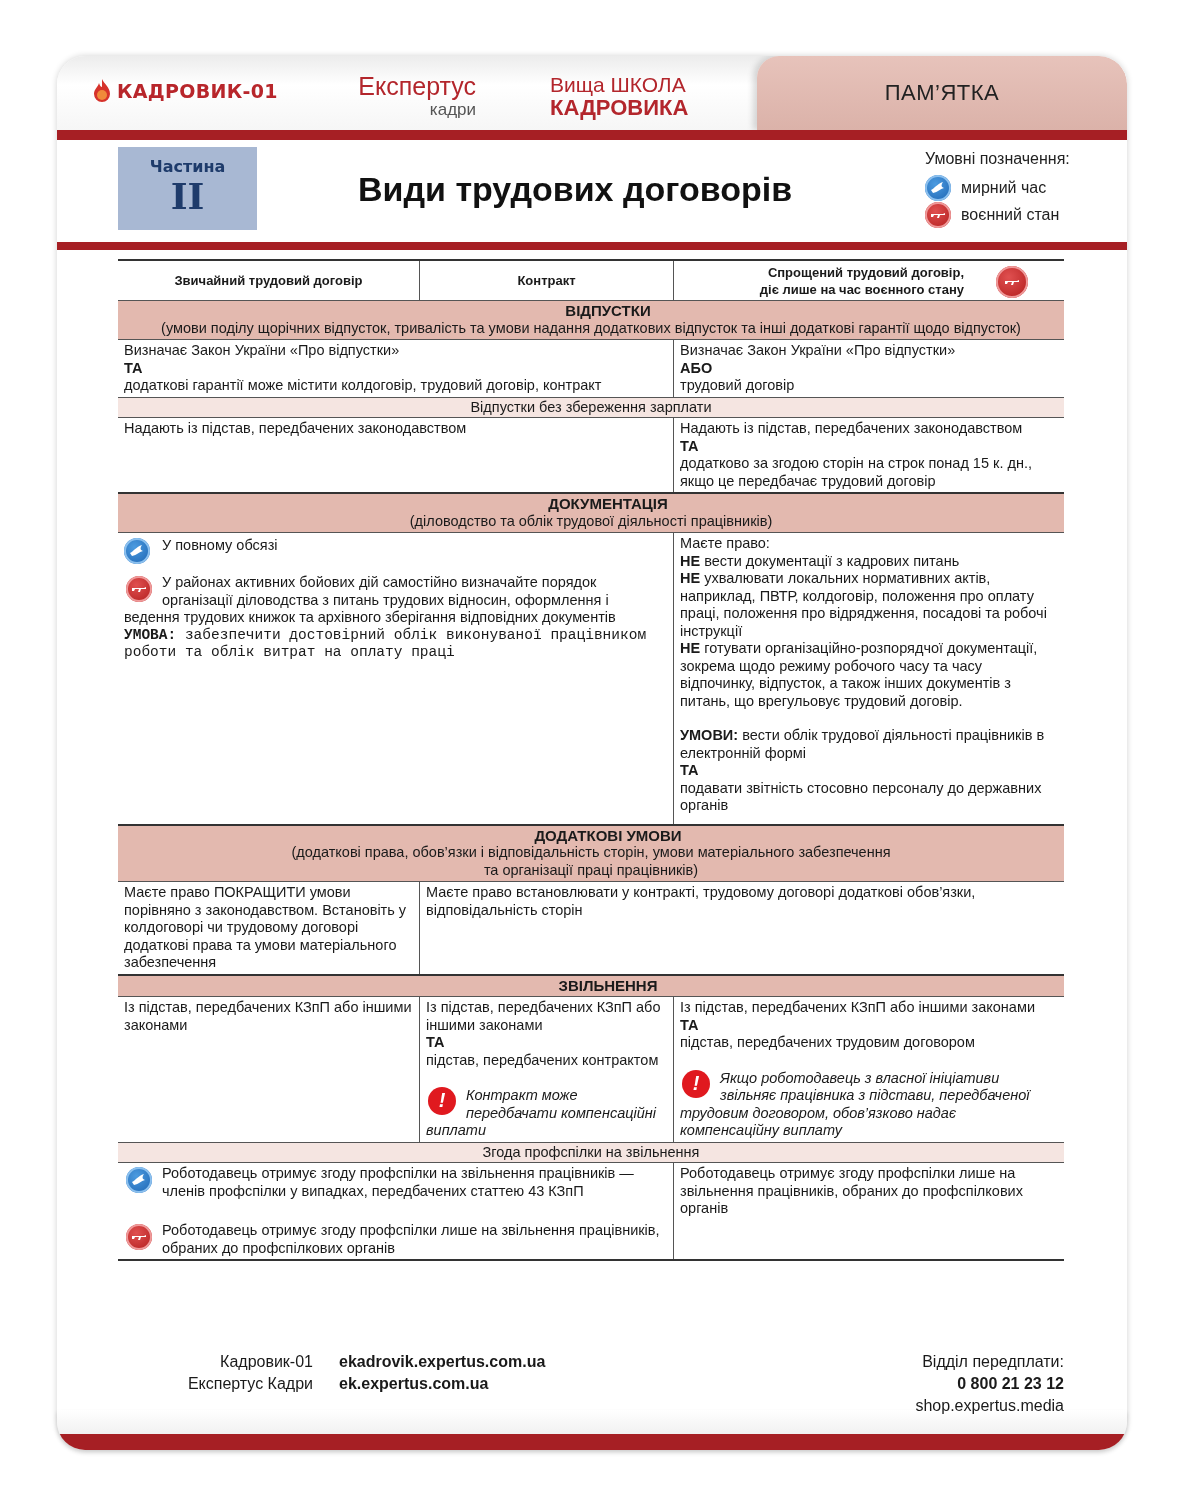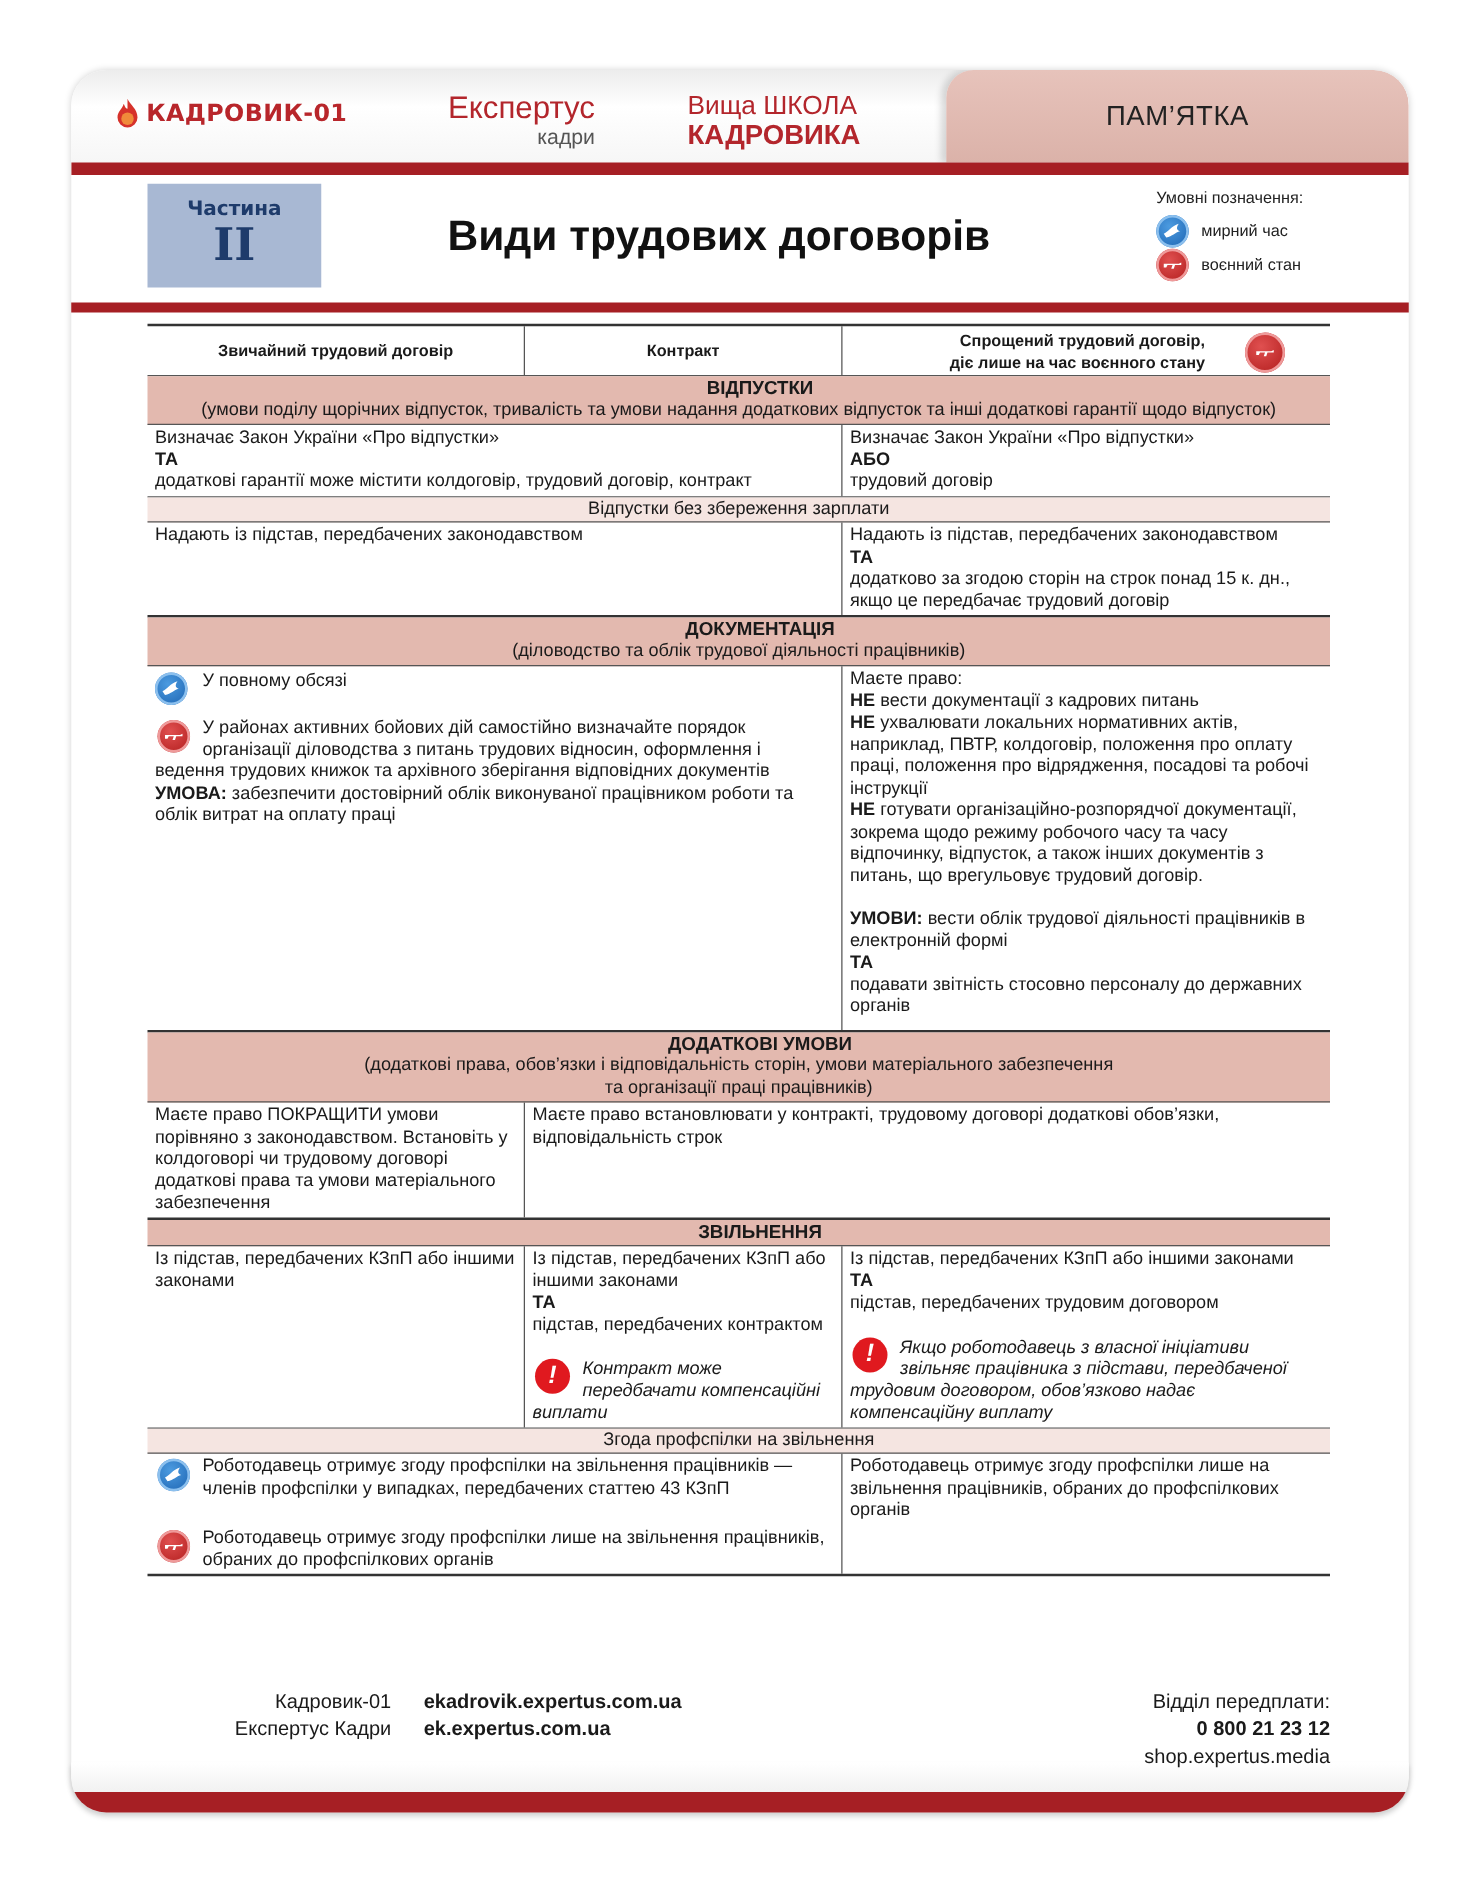--- a/index.html
+++ b/index.html
@@ -52,21 +52,21 @@
   
   .part-box {
     position: absolute; left: 118px; top: 147px; width: 139px; height: 83px;
     background: #a8b8d3; text-align: center; color: #1e3b6b;
   }
   .part-box .lbl { font-family: "DejaVu Sans", sans-serif; font-weight: bold; font-size: 16px; margin-top: 10px; }
   .part-box .num { font-family: "DejaVu Serif", serif; font-weight: bold; font-size: 36px; line-height: 40px; }
 
   .page-title { position: absolute; left: 358px; top: 170px; font-size: 34px; font-weight: bold; color: #111; }
 
-  .legend { position: absolute; left: 925px; top: 150px; font-size: 13px; color: #222; }
+  .legend { position: absolute; left: 925px; top: 150px; font-size: 16px; color: #222; }
   .legend .head { margin-bottom: 6px; }
   .legend .row { display: flex; align-items: center; height: 27px; }
   .legend .row .txt { margin-left: 10px; }
 
   .red-sep { position: absolute; left: 57px; top: 242px; width: 1070px; height: 8px; background: #a61f24; }
 
   
   .badge { width: 26px; height: 26px; border-radius: 50%; display: inline-flex; align-items: center; justify-content: center; flex: none; }
   .badge.peace { background: radial-gradient(circle at 40% 35%, #4c9be0, #1b62b0); box-shadow: inset 0 0 0 2px #8cc0ee; }
   .badge.war { background: radial-gradient(circle at 40% 35%, #e05050, #b01b1b); box-shadow: inset 0 0 0 2px #ef9a9a; }
@@ -227,21 +227,21 @@
         <span>У повному обсязі</span>
       </div>
       <div style="margin-top:10px;">
         <span class="badge war float-icon">
           <svg viewBox="0 0 18 18">
               <path d="M2 8 H14 L16 7 V9 H11 L10 12 H8 L9 9 H5 L4 11 H2 Z" fill="#fff"></path>
             </svg>
         </span>
         <span>У районах активних бойових дій самостійно визначайте порядок організації діловодства з питань трудових відносин, оформлення і ведення трудових книжок та архівного зберігання відповідних документів</span>
       </div>
-      <div style="padding-bottom:160px;">
+      <div style="padding-bottom:160px;font-family:Liberation Mono, monospace;">
         <span class="b">УМОВА:</span><span> забезпечити достовірний облік виконуваної працівником роботи та облік витрат на оплату праці</span>
       </div>
     </div>
     <div class="cell c3">
       <div>Маєте право:</div>
       <div><span class="b">НЕ</span><span> вести документації з кадрових питань</span></div>
       <div><span class="b">НЕ</span><span> ухвалювати локальних нормативних актів, наприклад, ПВТР, колдоговір, положення про оплату праці, положення про відрядження, посадові та робочі інструкції</span></div>
       <div><span class="b">НЕ</span><span> готувати організаційно-розпорядчої документації, зокрема щодо режиму робочого часу та часу відпочинку, відпусток, а також інших документів з питань, що врегульовує трудовий договір.</span></div>
       <div class="gap"></div>
       <div><span class="b">УМОВИ:</span><span> вести облік трудової діяльності працівників в електронній формі</span></div>
@@ -250,21 +250,21 @@
     </div>
   </div>
 
   <div class="sec-head">
     <div class="t">ДОДАТКОВІ УМОВИ</div>
     <div class="s">(додаткові права, обов’язки і відповідальність сторін, умови матеріального забезпечення</div>
     <div class="s">та організації праці працівників)</div>
   </div>
   <div class="row" style="border-bottom:2px solid #333;">
     <div class="cell c1">Маєте право ПОКРАЩИТИ умови порівняно з законодавством. Встановіть у колдоговорі чи трудовому договорі додаткові права та умови матеріального забезпечення</div>
-    <div class="cell c23">Маєте право встановлювати у контракті, трудовому договорі додаткові обов’язки, відповідальність строк</div>
+    <div class="cell c23">Маєте право встановлювати у контракті, трудовому договорі додаткові обов’язки, відповідальність сторін</div>
   </div>
 
   <div class="sec-head">
     <div class="t">ЗВІЛЬНЕННЯ</div>
   </div>
   <div class="row">
     <div class="cell c1">Із підстав, передбачених КЗпП або іншими законами</div>
     <div class="cell c2">
       <div>Із підстав, передбачених КЗпП або іншими законами</div>
       <div class="b">ТА</div>

